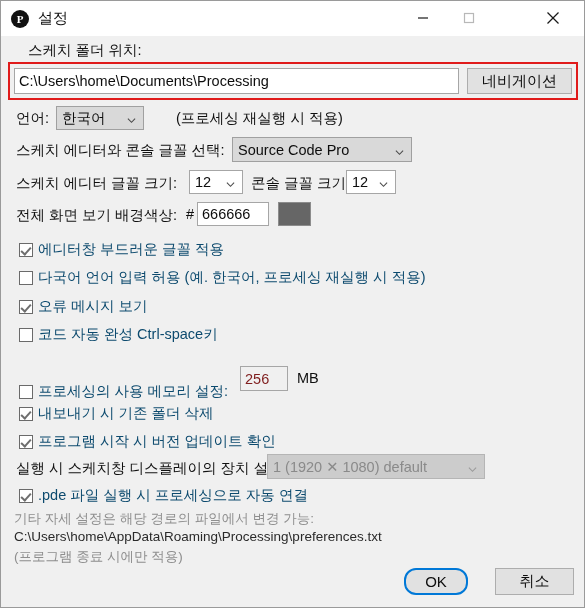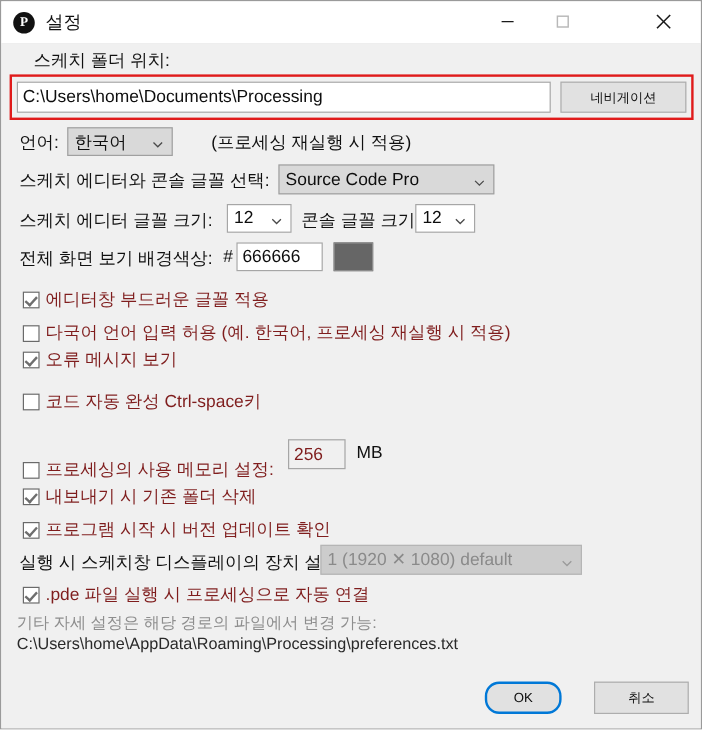--- a/index.html
+++ b/index.html
@@ -112,21 +112,21 @@
     color: #7f1d1d;
   }
 
   
   .button {
     position: absolute;
     box-sizing: border-box;
     background: #e1e1e1;
     border: 1px solid #adadad;
     font-family: "Liberation Sans", sans-serif;
-    font-size: 11px;
+    font-size: 15px;
     color: #0d0d0d;
     cursor: default;
     padding: 0;
   }
   .button.focused {
     border: 2px solid #0078d7;
     background: #e1e1e1;
   }
 
   
@@ -177,21 +177,21 @@
     top: 1px;
     width: 4px;
     height: 8px;
     border: solid #6e6e6e;
     border-width: 0 2px 2px 0;
     transform: rotate(42deg);
   }
   .cbrow .cblabel {
     margin-left: 5px;
     font-size: 14.5px;
-    color: #7f1d1d;
+    color: #0c4a6e;
     white-space: nowrap;
   }
 
   
   #color-swatch {
     position: absolute;
     box-sizing: border-box;
     border: 1px solid #8c8c8c;
   }
 
@@ -273,21 +273,21 @@
     <div id="color-swatch" style="left:277px; top:166px; width:33px; height:24px; background:#666666;"></div>
 
     <div class="cbrow" style="left:18px; top:204px;">
       <span class="cbbox checked"></span>
       <span class="cblabel">에디터창 부드러운 글꼴 적용</span>
     </div>
     <div class="cbrow" style="left:18px; top:232px;">
       <span class="cbbox"></span>
       <span class="cblabel">다국어 언어 입력 허용 (예. 한국어, 프로세싱 재실행 시 적용)</span>
     </div>
-    <div class="cbrow" style="left:18px; top:254px;">
+    <div class="cbrow" style="left:18px; top:261px;">
       <span class="cbbox checked"></span>
       <span class="cblabel">오류 메시지 보기</span>
     </div>
     <div class="cbrow" style="left:18px; top:289px;">
       <span class="cbbox"></span>
       <span class="cblabel">코드 자동 완성 Ctrl-space키</span>
     </div>
 
     <div class="cbrow" style="left:18px; top:346px;">
       <span class="cbbox"></span>
@@ -313,18 +313,19 @@
       </svg>
     </div>
 
     <div class="cbrow" style="left:18px; top:450px;">
       <span class="cbbox checked"></span>
       <span class="cblabel">.pde 파일 실행 시 프로세싱으로 자동 연결</span>
     </div>
 
     <div class="abs note" style="left:13px; top:474px;">기타 자세 설정은 해당 경로의 파일에서 변경 가능:</div>
     <div class="abs note" style="left:13px; top:493px; color:#2a2a2a;">C:\Users\home\AppData\Roaming\Processing\preferences.txt</div>
+    <div class="abs note" style="left:13px; top:512px;">(프로그램 종료 시에만 적용)</div>
 
     <button class="button focused" style="left:403px; top:532px; width:64px; height:27px;border-radius:12px;">OK</button>
     <button class="button" style="left:494px; top:532px; width:79px; height:27px;">취소</button>
 
   </div>
 </div>
 
 </body></html>

